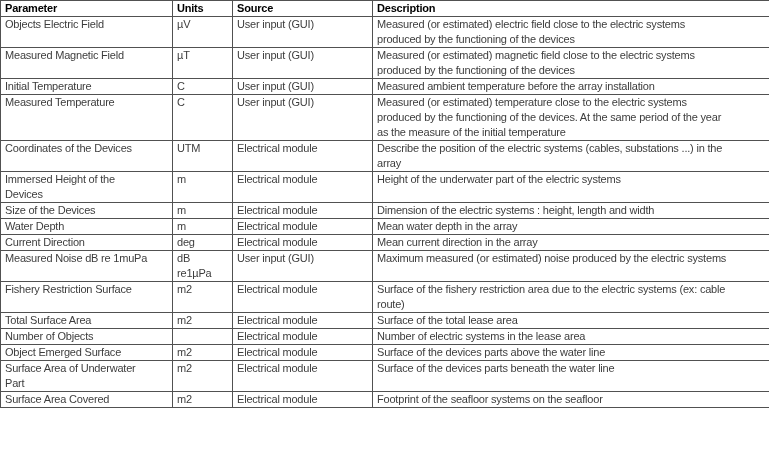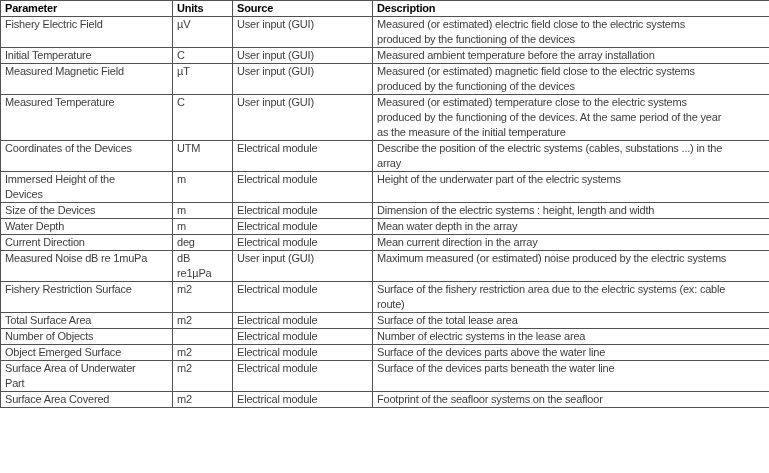--- a/index.html
+++ b/index.html
@@ -38,38 +38,38 @@
     <thead>
       <tr>
         <th>Parameter</th>
         <th>Units</th>
         <th>Source</th>
         <th>Description</th>
       </tr>
     </thead>
     <tbody>
       <tr>
-        <td>Fishery Electric Field</td>
+        <td>Objects Electric Field</td>
         <td>µV</td>
         <td>User input (GUI)</td>
         <td>Measured (or estimated) electric field close to the electric systems
+produced by the functioning of the devices</td>
+      </tr>
+      <tr>
+        <td>Measured Magnetic Field</td>
+        <td>µT</td>
+        <td>User input (GUI)</td>
+        <td>Measured (or estimated) magnetic field close to the electric systems
 produced by the functioning of the devices</td>
       </tr>
       <tr>
         <td>Initial Temperature</td>
         <td>C</td>
         <td>User input (GUI)</td>
         <td>Measured ambient temperature before the array installation</td>
-      </tr>
-      <tr>
-        <td>Measured Magnetic Field</td>
-        <td>µT</td>
-        <td>User input (GUI)</td>
-        <td>Measured (or estimated) magnetic field close to the electric systems
-produced by the functioning of the devices</td>
       </tr>
       <tr>
         <td>Measured Temperature</td>
         <td>C</td>
         <td>User input (GUI)</td>
         <td>Measured (or estimated) temperature close to the electric systems
 produced by the functioning of the devices. At the same period of the year
 as the measure of the initial temperature</td>
       </tr>
       <tr>

